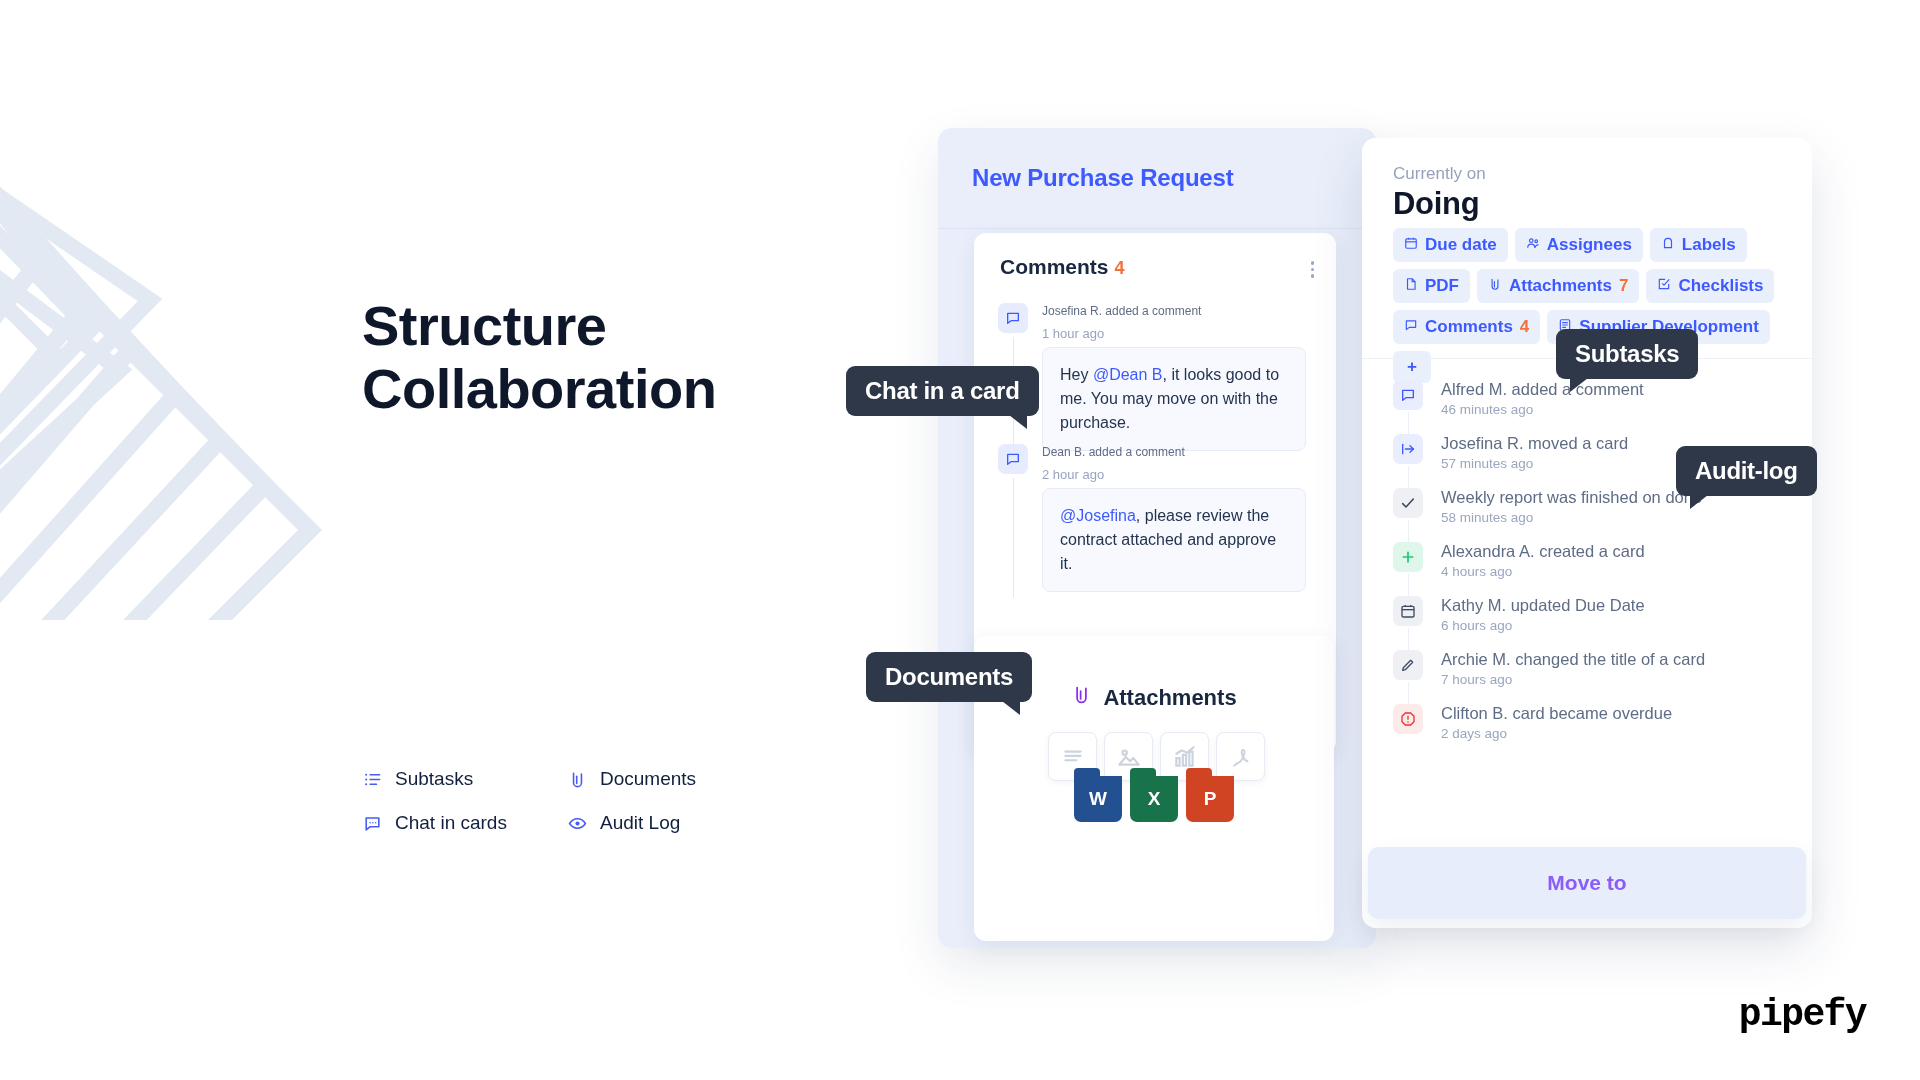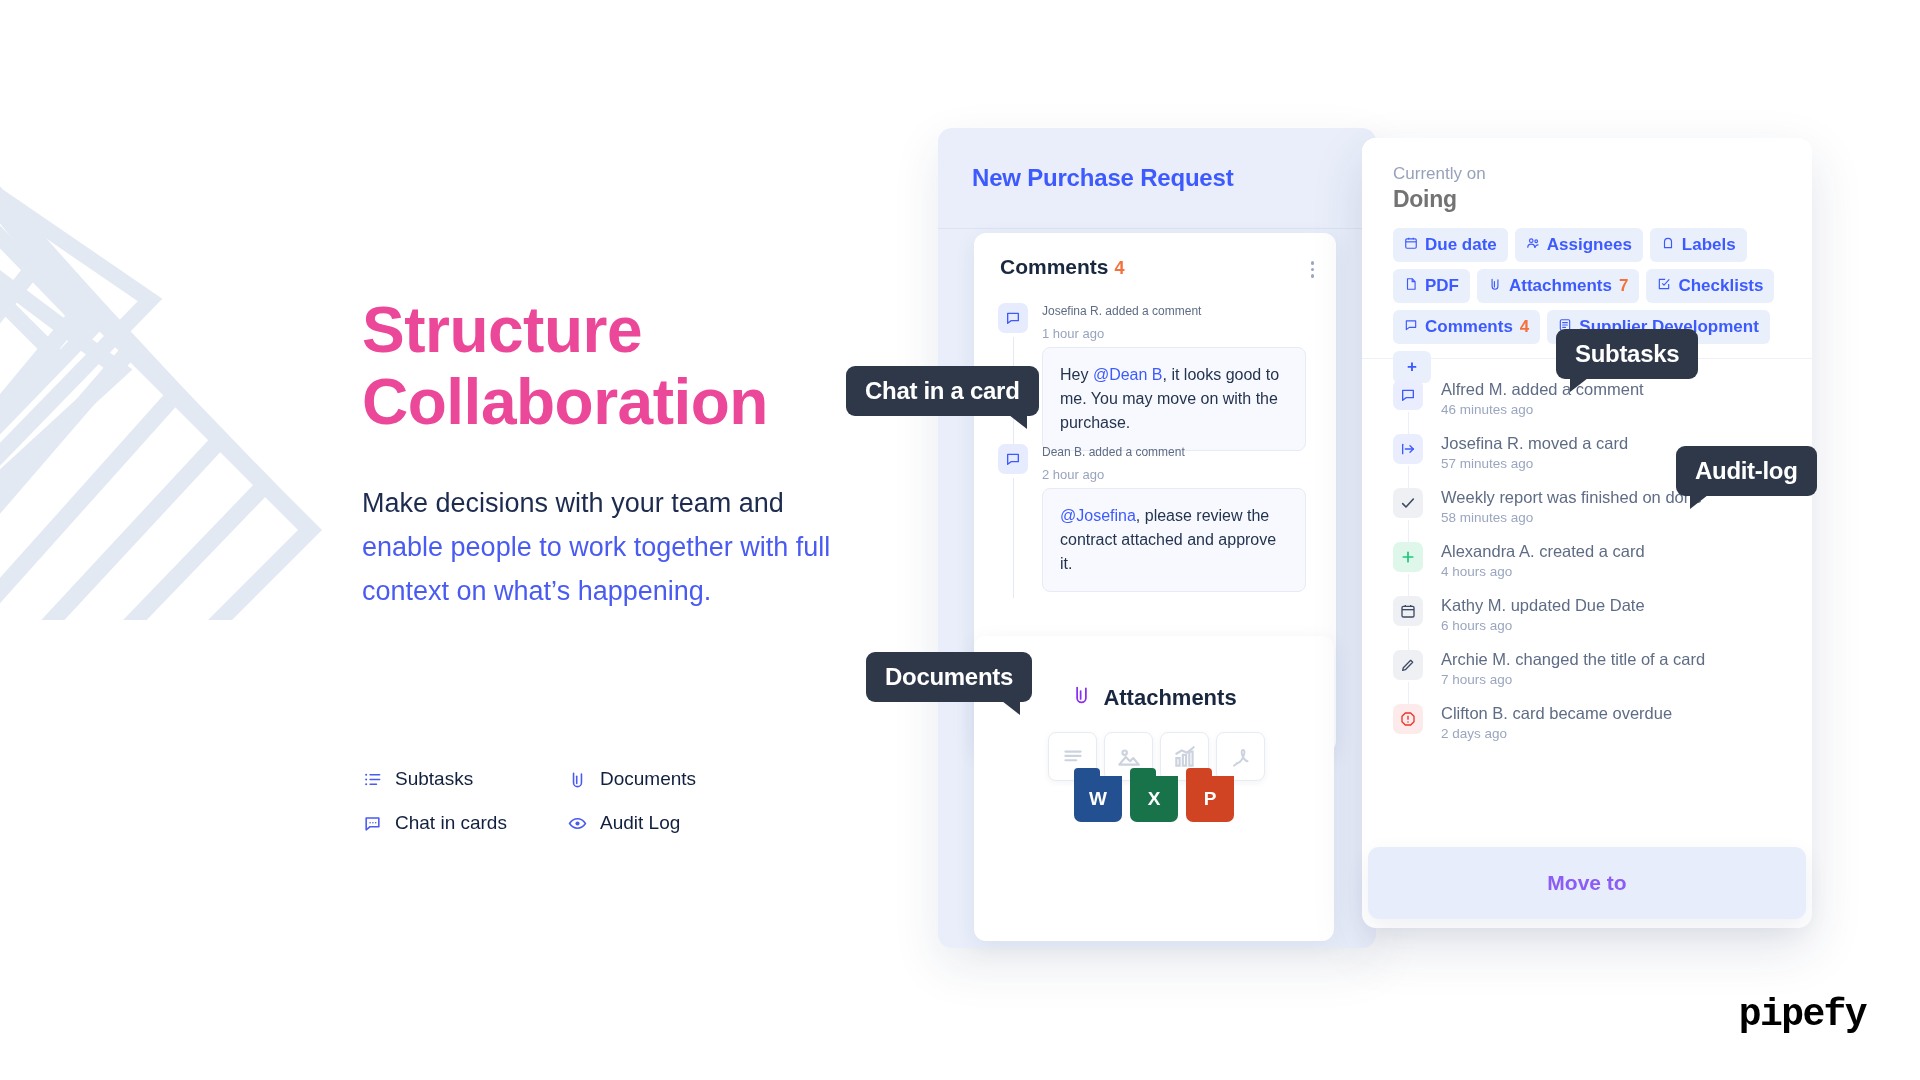--- a/index.html
+++ b/index.html
@@ -10,22 +10,22 @@
     overflow: hidden;
   }
   #root { position: relative; width: 1920px; height: 1080px; background: #fff; }
 
   
   .chevrons { position: absolute; left: -60px; top: 0; width: 420px; height: 620px; overflow: hidden; }
 
   
   .copy { position: absolute; left: 362px; top: 295px; width: 470px; }
   .headline {
-    font-size: 64px; line-height: 1.12; font-weight: 700;
-    color: #ec4899; letter-spacing: -0.5px;
+    font-size: 56px; line-height: 1.12; font-weight: 700;
+    color: #0f172a; letter-spacing: -0.5px;
   }
   .subcopy {
     margin-top: 44px;
     font-size: 27px; line-height: 1.62; color: #1d2b4f; font-weight: 400;
   }
   .subcopy .hl { color: #4a5bf2; }
 
   .features {
     position: absolute; left: 362px; top: 768px;
     display: grid; grid-template-columns: 205px 205px; gap: 22px 0;
@@ -107,21 +107,21 @@
   
   .card-right {
     position: absolute; left: 1362px; top: 138px;
     width: 450px; height: 790px;
     background: #fff; border-radius: 14px;
     box-shadow: 0 20px 52px rgba(28,45,92,.13);
   }
   .cr-head { position: absolute; left: 0; top: 0; width: 100%; height: 220px; background: #fff; border-radius: 14px 14px 0 0; }
   .cr-rule { position: absolute; left: 0; top: 220px; width: 100%; height: 1px; background: #eef1f8; }
   .cr-currently { position: absolute; left: 31px; top: 26px; font-size: 17px; color: #97a2b9; }
-  .cr-stage { position: absolute; left: 31px; top: 48px; font-size: 23px; font-weight: 700; color: #737373; letter-spacing: -0.3px; }
+  .cr-stage { position: absolute; left: 31px; top: 48px; font-size: 31px; font-weight: 700; color: #0f172a; letter-spacing: -0.3px; }
 
   .chips { position: absolute; left: 31px; top: 90px; width: 392px; display: flex; flex-wrap: wrap; gap: 7px; }
   .chip {
     display: inline-flex; align-items: center; gap: 7px;
     background: #eaeffc; border-radius: 6px; padding: 7px 11px;
     font-size: 17px; font-weight: 600; color: #3d5afe; white-space: nowrap;
   }
   .chip svg { width: 14px; height: 14px; flex: none; }
   .chip .num { color: #f4713c; font-weight: 600; }
   .chip-plus { padding: 6px 14px; font-size: 17px; font-weight: 700; }
@@ -191,24 +191,20 @@
         <path d="M-140 -40 L100 260 L-140 560"></path>
       </g>
     </svg>
   </div>
 
   <div class="copy">
     <h1 class="headline">
       <span>Structure</span><br>
       <span>Collaboration</span>
     </h1>
-    <p class="subcopy">
-      <span>Make decisions with</span>
-      <span>your team and </span><span class="hl">enable people to work together with full context on what’s happening.</span>
-    </p>
   </div>
 
   <div class="features">
     <div class="feature">
       <span class="ficon">
         <svg viewBox="0 0 24 24" fill="none" stroke="currentColor" stroke-width="2" stroke-linecap="round">
           <circle cx="4" cy="6" r="1.3" fill="currentColor" stroke="none"></circle>
             <line x1="9" y1="6" x2="21" y2="6"></line>
           <circle cx="4" cy="12" r="1.3" fill="currentColor" stroke="none"></circle>
             <line x1="9" y1="12" x2="21" y2="12"></line>

